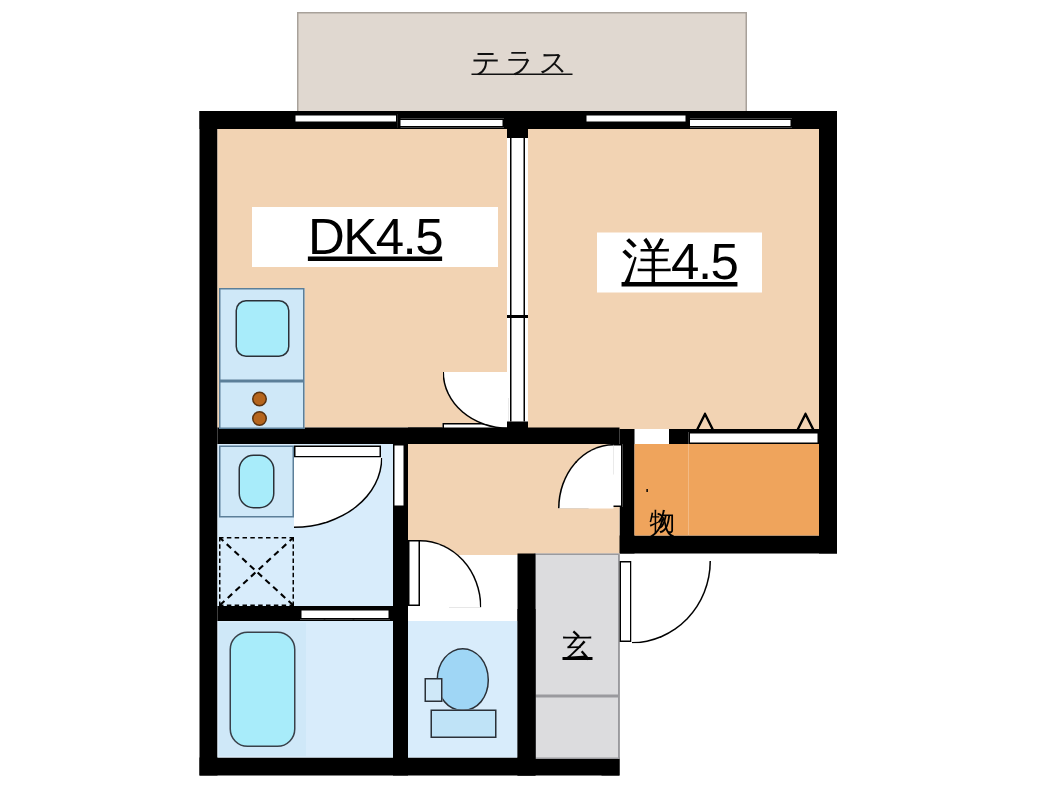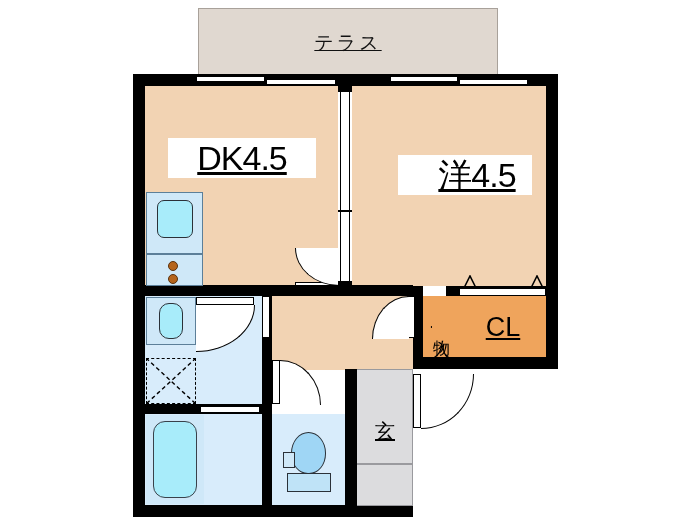--- a/index.html
+++ b/index.html
@@ -61,53 +61,52 @@
 
   <div class="abs wall" style="left:546px;top:74px;width:12px;height:295px;"></div>
 
   <div class="abs wall" style="left:133px;top:505px;width:280px;height:12px;"></div>
 
   <div class="abs wall" style="left:401px;top:369px;width:12px;height:148px;"></div>
 
   <div class="abs wall" style="left:401px;top:357px;width:157px;height:12px;"></div>
 
   <div class="abs room" style="left:145px;top:86px;width:193px;height:199px;"></div>
-  <div class="lbl lbl-big" style="left:168px;top:138px;width:148px;height:40px;">DK4.5</div>
+  <div class="lbl lbl-big" style="left:168px;top:138px;width:164px;height:40px;">DK4.5</div>
 
   <div class="abs wall" style="left:145px;top:285px;width:150px;height:11px;"></div>
 
   <div class="abs sinkbox" style="left:146px;top:192px;width:57px;height:62px;"></div>
   <div class="abs basin" style="left:157px;top:200px;width:36px;height:38px;border-radius:7px;"></div>
 
   <div class="abs sinkbox" style="left:146px;top:254px;width:57px;height:32px;"></div>
   <div class="abs burner" style="left:168px;top:261px;width:10px;height:10px;"></div>
   <div class="abs burner" style="left:168px;top:274px;width:10px;height:10px;"></div>
 
   <div class="abs dooropen" style="left:295px;top:282px;width:44px;height:9px;"></div>
   <div class="swing bl" style="left:295px;top:248px;width:43px;height:37px;border-top:none;border-right:none;"></div>
 
   <div class="abs room" style="left:352px;top:86px;width:194px;height:200px;"></div>
-  <div class="lbl lbl-big" style="left:398px;top:155px;width:110px;height:40px;padding-left:24px;">洋4.5</div>
+  <div class="lbl lbl-big" style="left:398px;top:155px;width:110px;height:40px;">洋4.5</div>
 
   <div class="abs wall" style="left:338px;top:86px;width:14px;height:6px;"></div>
   <div class="abs white" style="left:340px;top:92px;width:10px;height:119px;border-left:1.2px solid #000;border-right:1.2px solid #000;"></div>
   <div class="abs white" style="left:340px;top:211px;width:10px;height:70px;border-left:1.2px solid #000;border-right:1.2px solid #000;"></div>
   <div class="abs mull" style="left:338px;top:210px;width:14px;height:1.6px;"></div>
   <div class="abs wall" style="left:338px;top:281px;width:14px;height:15px;"></div>
 
   <div class="abs winpane" style="left:196px;top:76px;width:69px;height:6px;"></div>
   <div class="abs winpane" style="left:265px;top:79px;width:71px;height:6px;"></div>
   <div class="abs mull" style="left:265px;top:74px;width:1.6px;height:12px;"></div>
   <div class="abs winpane" style="left:390px;top:76px;width:68px;height:6px;"></div>
   <div class="abs winpane" style="left:458px;top:79px;width:70px;height:6px;"></div>
   <div class="abs mull" style="left:458px;top:74px;width:1.6px;height:12px;"></div>
 
   <div class="abs wall" style="left:446px;top:286px;width:100px;height:10px;"></div>
   <div class="abs closet" style="left:459px;top:296px;width:87px;height:61px;"></div>
-  <div class="lbl lbl-mid" style="left:468px;top:312px;width:70px;height:30px;background:transparent;">CL</div>
 
   <div class="abs white" style="left:459px;top:288px;width:87px;height:8px;border:1px solid #000;"></div>
   <div class="triline" style="left:462px;top:275px;">
     <svg width="16" height="14" viewBox="0 0 16 14">
       <polyline points="2,13 8,1 14,13" fill="none" stroke="#000" stroke-width="1.6"></polyline>
     </svg>
   </div>
   <div class="triline" style="left:529px;top:275px;">
     <svg width="16" height="14" viewBox="0 0 16 14">
       <polyline points="2,13 8,1 14,13" fill="none" stroke="#000" stroke-width="1.6"></polyline>

